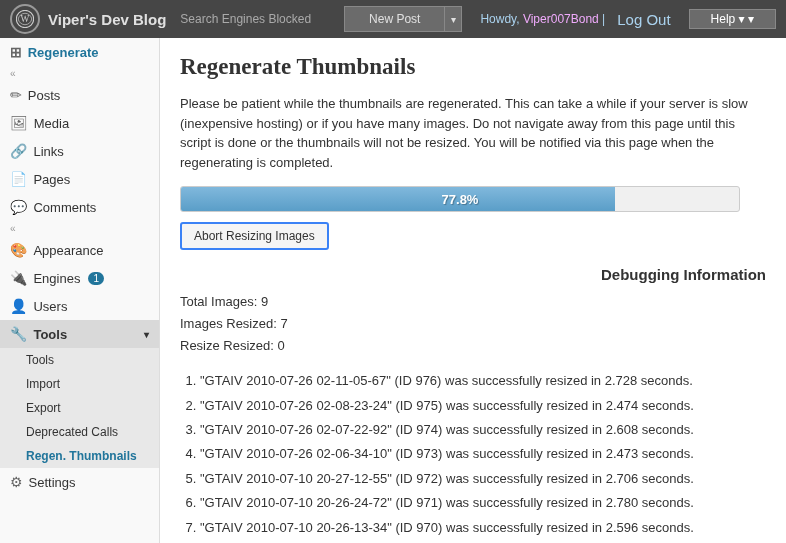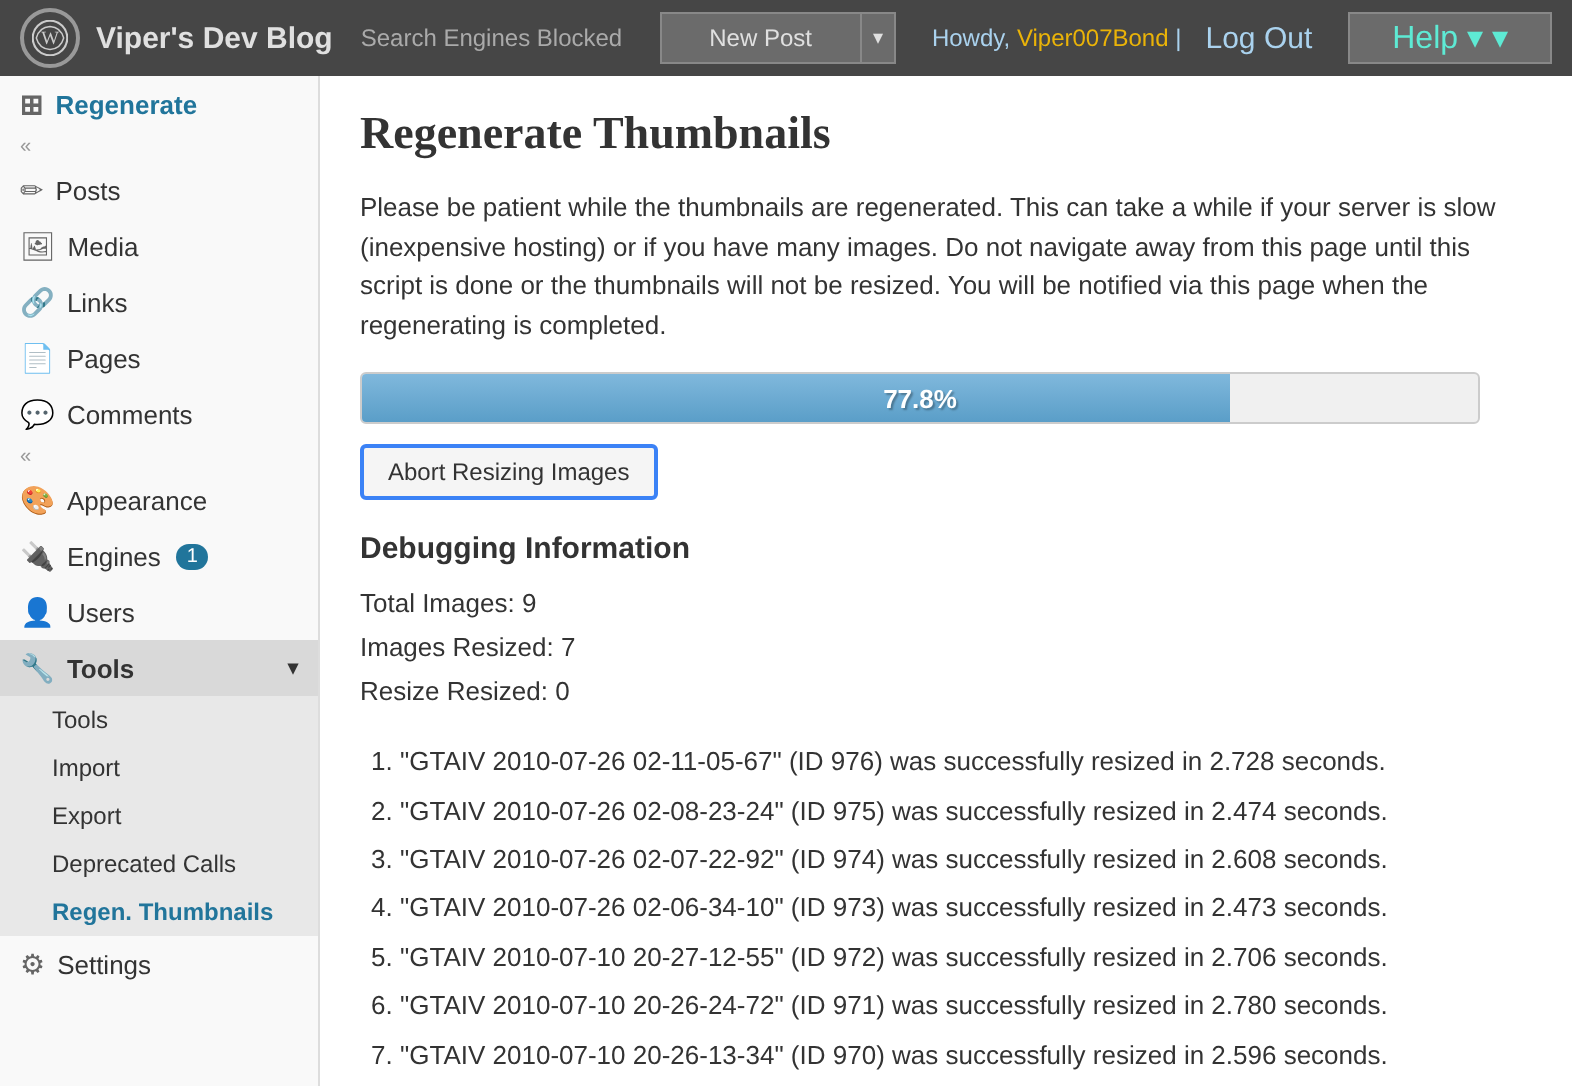--- a/index.html
+++ b/index.html
@@ -211,20 +211,21 @@
       padding: 5px 12px;
       font-size: 12px;
       cursor: pointer;
       color: #333;
       margin-bottom: 16px;
     }
     #debug-title {
       font-weight: bold;
       font-size: 15px;
       margin-bottom: 8px;
+      text-align: right;
     }
     #debug-info {
       font-size: 13px;
       margin-bottom: 12px;
       line-height: 1.7;
     }
     #resize-list {
       font-size: 13px;
       padding-left: 20px;
       line-height: 1.8;
@@ -246,25 +247,25 @@
   </div>
   <span id="site-title">Viper's Dev Blog</span>
   <span id="site-subtitle">Search Engines Blocked</span>
   <div id="header-spacer"></div>
   <div id="new-post-btn-wrap">
     <button id="new-post-btn">New Post</button>
     <div id="new-post-dropdown">▾</div>
   </div>
   <span id="howdy-text">
     <span>Howdy,</span>
-    <span style="color:#eab308;cursor:pointer;">Viper007Bond</span>
+    <span style="color:#f0abfc;cursor:pointer;">Viper007Bond</span>
     <span>|</span>
   </span>
   <a id="logout-link">Log Out</a>
-  <button id="help-btn" style="background:#6b6b6b;color:#5eead4;border:1px solid #888;padding:2px 21px;font-size:16px;cursor:pointer;margin-left:10px;">Help ▾</button>
+  <button id="help-btn" style="background:#6b6b6b;color:#ffffff;border:1px solid #888;padding:2px 21px;font-size:12px;cursor:pointer;margin-left:10px;">Help ▾</button>
 </div>
 
 <div id="layout">
 
   <div id="sidebar">
 
     <div class="sidebar-item dashboard">
       <span class="icon">⊞</span>
       <span>Regenerate</span>
     </div>

